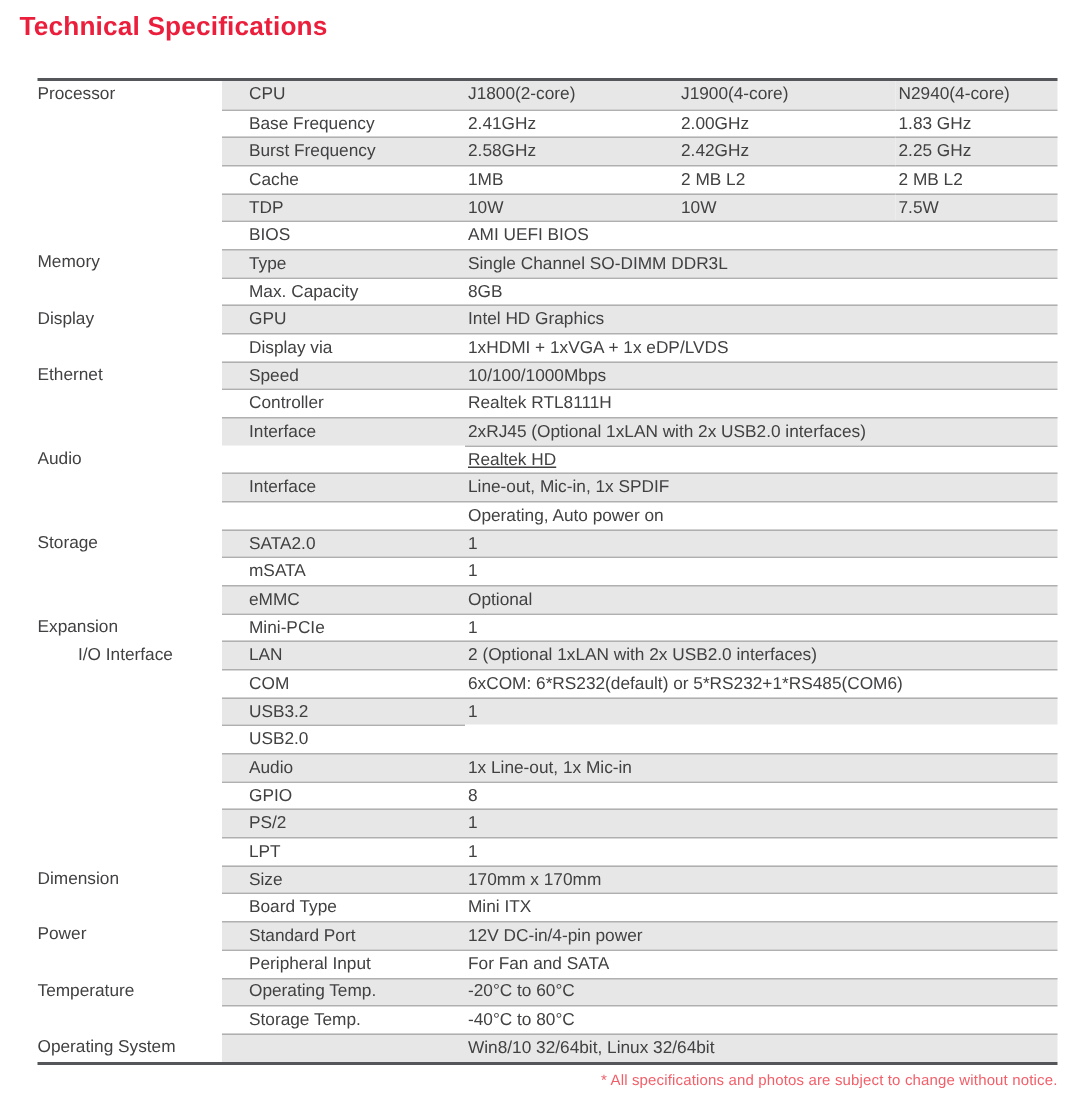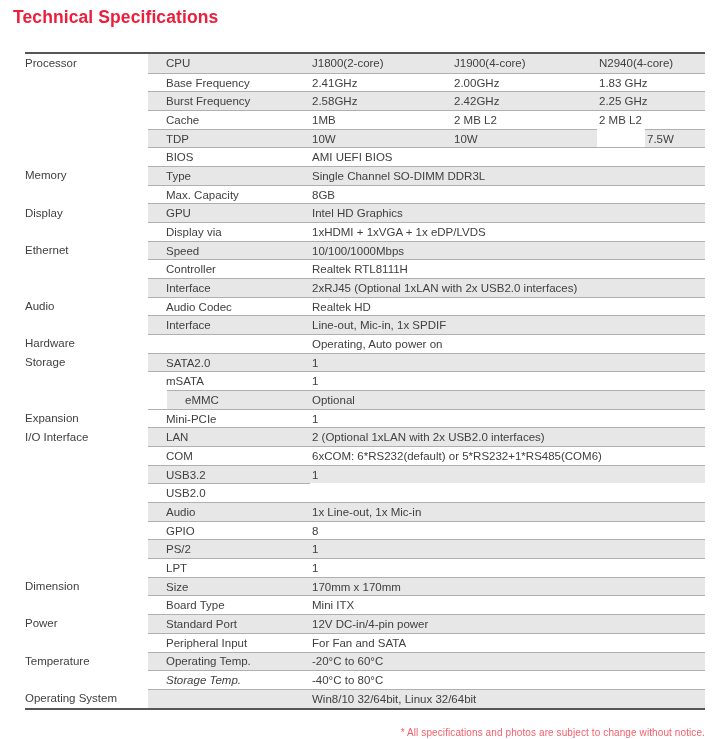--- a/index.html
+++ b/index.html
@@ -55,21 +55,21 @@
     background: #ffffff;
   }
   .cell.name {
     grid-column: 2;
     padding-left: 18px;
   }
   .cell.val { padding-left: 2px; }
   .cell.shaded { background: var(--row-gray); }
   .cell.sep { border-top: 1px solid var(--row-line); }
   .footnote {
-    margin-top: 17px;
+    margin-top: 5px;
     text-align: right;
     font-size: 10px;
     color: var(--footnote-red);
     letter-spacing: 0.1px;
   }
 </style>
 </head>
 <body>
 
 <div class="page">
@@ -92,21 +92,21 @@
       <div class="cell val shaded sep" style="grid-area: 3 / 5;">2.25 GHz</div>
       <div class="cell cat" style="grid-row: 4;"></div>
       <div class="cell name sep" style="grid-row: 4;">Cache</div>
       <div class="cell val sep" style="grid-area: 4 / 3;">1MB</div>
       <div class="cell val sep" style="grid-area: 4 / 4;">2 MB L2</div>
       <div class="cell val sep" style="grid-area: 4 / 5;">2 MB L2</div>
       <div class="cell cat" style="grid-row: 5;"></div>
       <div class="cell name shaded sep" style="grid-row: 5;">TDP</div>
       <div class="cell val shaded sep" style="grid-area: 5 / 3;">10W</div>
       <div class="cell val shaded sep" style="grid-area: 5 / 4;">10W</div>
-      <div class="cell val shaded sep" style="grid-area: 5 / 5; margin-left: 48px;">7.5W</div>
+      <div class="cell val shaded sep" style="grid-area: 5 / 5;">7.5W</div>
       <div class="cell cat" style="grid-row: 6;"></div>
       <div class="cell name sep" style="grid-row: 6;">BIOS</div>
       <div class="cell val sep" style="grid-area: 6 / 3 / auto / 6;">AMI UEFI BIOS</div>
       <div class="cell cat" style="grid-row: 7;">Memory</div>
       <div class="cell name shaded sep" style="grid-row: 7;">Type</div>
       <div class="cell val shaded sep" style="grid-area: 7 / 3 / auto / 6;">Single Channel SO-DIMM DDR3L</div>
       <div class="cell cat" style="grid-row: 8;"></div>
       <div class="cell name sep" style="grid-row: 8;">Max. Capacity</div>
       <div class="cell val sep" style="grid-area: 8 / 3 / auto / 6;">8GB</div>
       <div class="cell cat" style="grid-row: 9;">Display</div>
@@ -118,41 +118,39 @@
       <div class="cell name shaded sep" style="grid-row: 11;">Speed</div>
       <div class="cell cat" style="grid-row: 11;">Ethernet</div>
       <div class="cell val shaded sep" style="grid-area: 11 / 3 / auto / 6;">10/100/1000Mbps</div>
       <div class="cell cat" style="grid-row: 12;"></div>
       <div class="cell name sep" style="grid-row: 12;">Controller</div>
       <div class="cell val sep" style="grid-area: 12 / 3 / auto / 6;">Realtek RTL8111H</div>
       <div class="cell cat" style="grid-row: 13;"></div>
       <div class="cell name shaded sep" style="grid-row: 13;">Interface</div>
       <div class="cell val shaded sep" style="grid-area: 13 / 3 / auto / 6;">2xRJ45 (Optional 1xLAN with 2x USB2.0 interfaces)</div>
       <div class="cell cat" style="grid-row: 14;">Audio</div>
-      <div class="cell name sep" style="grid-row: 14;">Audio Codec</div>
-      <div class="cell val sep" style="grid-area: 14 / 3 / auto / 6;">Realtek HD</div>
+      <div class="cell val sep" style="grid-area: 14 / 3 / auto / 6; text-decoration: underline;">Realtek HD</div>
       <div class="cell cat" style="grid-row: 15;"></div>
       <div class="cell name shaded sep" style="grid-row: 15;">Interface</div>
       <div class="cell val shaded sep" style="grid-area: 15 / 3 / auto / 6;">Line-out, Mic-in, 1x SPDIF</div>
-      <div class="cell cat" style="grid-row: 16;">Hardware</div>
       <div class="cell name sep" style="grid-row: 16;"></div>
       <div class="cell val sep" style="grid-area: 16 / 3 / auto / 6;">Operating, Auto power on</div>
       <div class="cell cat" style="grid-row: 17;">Storage</div>
       <div class="cell name shaded sep" style="grid-row: 17;">SATA2.0</div>
       <div class="cell val shaded sep" style="grid-area: 17 / 3 / auto / 6;">1</div>
       <div class="cell cat" style="grid-row: 18;"></div>
       <div class="cell name sep" style="grid-row: 18;">mSATA</div>
       <div class="cell val sep" style="grid-area: 18 / 3 / auto / 6;">1</div>
       <div class="cell cat" style="grid-row: 19;"></div>
-      <div class="cell name shaded sep" style="grid-row: 19; margin-left: 19px;">eMMC</div>
+      <div class="cell name shaded sep" style="grid-row: 19;">eMMC</div>
       <div class="cell val shaded sep" style="grid-area: 19 / 3 / auto / 6;">Optional</div>
       <div class="cell cat" style="grid-row: 20;">Expansion</div>
       <div class="cell name sep" style="grid-row: 20;">Mini-PCIe</div>
       <div class="cell val sep" style="grid-area: 20 / 3 / auto / 6;">1</div>
-      <div class="cell cat" style="grid-row: 21;">I/O Interface</div>
+      <div class="cell cat" style="grid-row: 21; margin-left: 27px;">I/O Interface</div>
       <div class="cell name shaded sep" style="grid-row: 21;">LAN</div>
       <div class="cell val shaded sep" style="grid-area: 21 / 3 / auto / 6;">2 (Optional 1xLAN with 2x USB2.0 interfaces)</div>
       <div class="cell cat" style="grid-row: 22;"></div>
       <div class="cell name sep" style="grid-row: 22;">COM</div>
       <div class="cell val sep" style="grid-area: 22 / 3 / auto / 6;">6xCOM: 6*RS232(default) or 5*RS232+1*RS485(COM6)</div>
       <div class="cell cat" style="grid-row: 23;"></div>
       <div class="cell name shaded sep" style="grid-row: 23;">USB3.2</div>
       <div class="cell val shaded sep" style="grid-area: 23 / 3 / auto / 6;">1</div>
       <div class="cell cat" style="grid-row: 24;"></div>
       <div class="cell name sep" style="grid-row: 24;">USB2.0</div>
@@ -177,20 +175,20 @@
       <div class="cell cat" style="grid-row: 31;">Power</div>
       <div class="cell name shaded sep" style="grid-row: 31;">Standard Port</div>
       <div class="cell val shaded sep" style="grid-area: 31 / 3 / auto / 6;">12V DC-in/4-pin power</div>
       <div class="cell cat" style="grid-row: 32;"></div>
       <div class="cell name sep" style="grid-row: 32;">Peripheral Input</div>
       <div class="cell val sep" style="grid-area: 32 / 3 / auto / 6;">For Fan and SATA</div>
       <div class="cell cat" style="grid-row: 33;">Temperature</div>
       <div class="cell name shaded sep" style="grid-row: 33;">Operating Temp.</div>
       <div class="cell val shaded sep" style="grid-area: 33 / 3 / auto / 6;">-20°C to 60°C</div>
       <div class="cell cat" style="grid-row: 34;"></div>
-      <div class="cell name sep" style="grid-row: 34; font-style: italic;">Storage Temp.</div>
+      <div class="cell name sep" style="grid-row: 34;">Storage Temp.</div>
       <div class="cell val sep" style="grid-area: 34 / 3 / auto / 6;">-40°C to 80°C</div>
       <div class="cell cat" style="grid-row: 35;">Operating System</div>
       <div class="cell name shaded sep" style="grid-row: 35;"></div>
       <div class="cell val shaded sep" style="grid-area: 35 / 3 / auto / 6;">Win8/10 32/64bit, Linux 32/64bit</div>
     </div>
   <div class="footnote">* All specifications and photos are subject to change without notice.</div>
 </div>
 
 </body></html>

